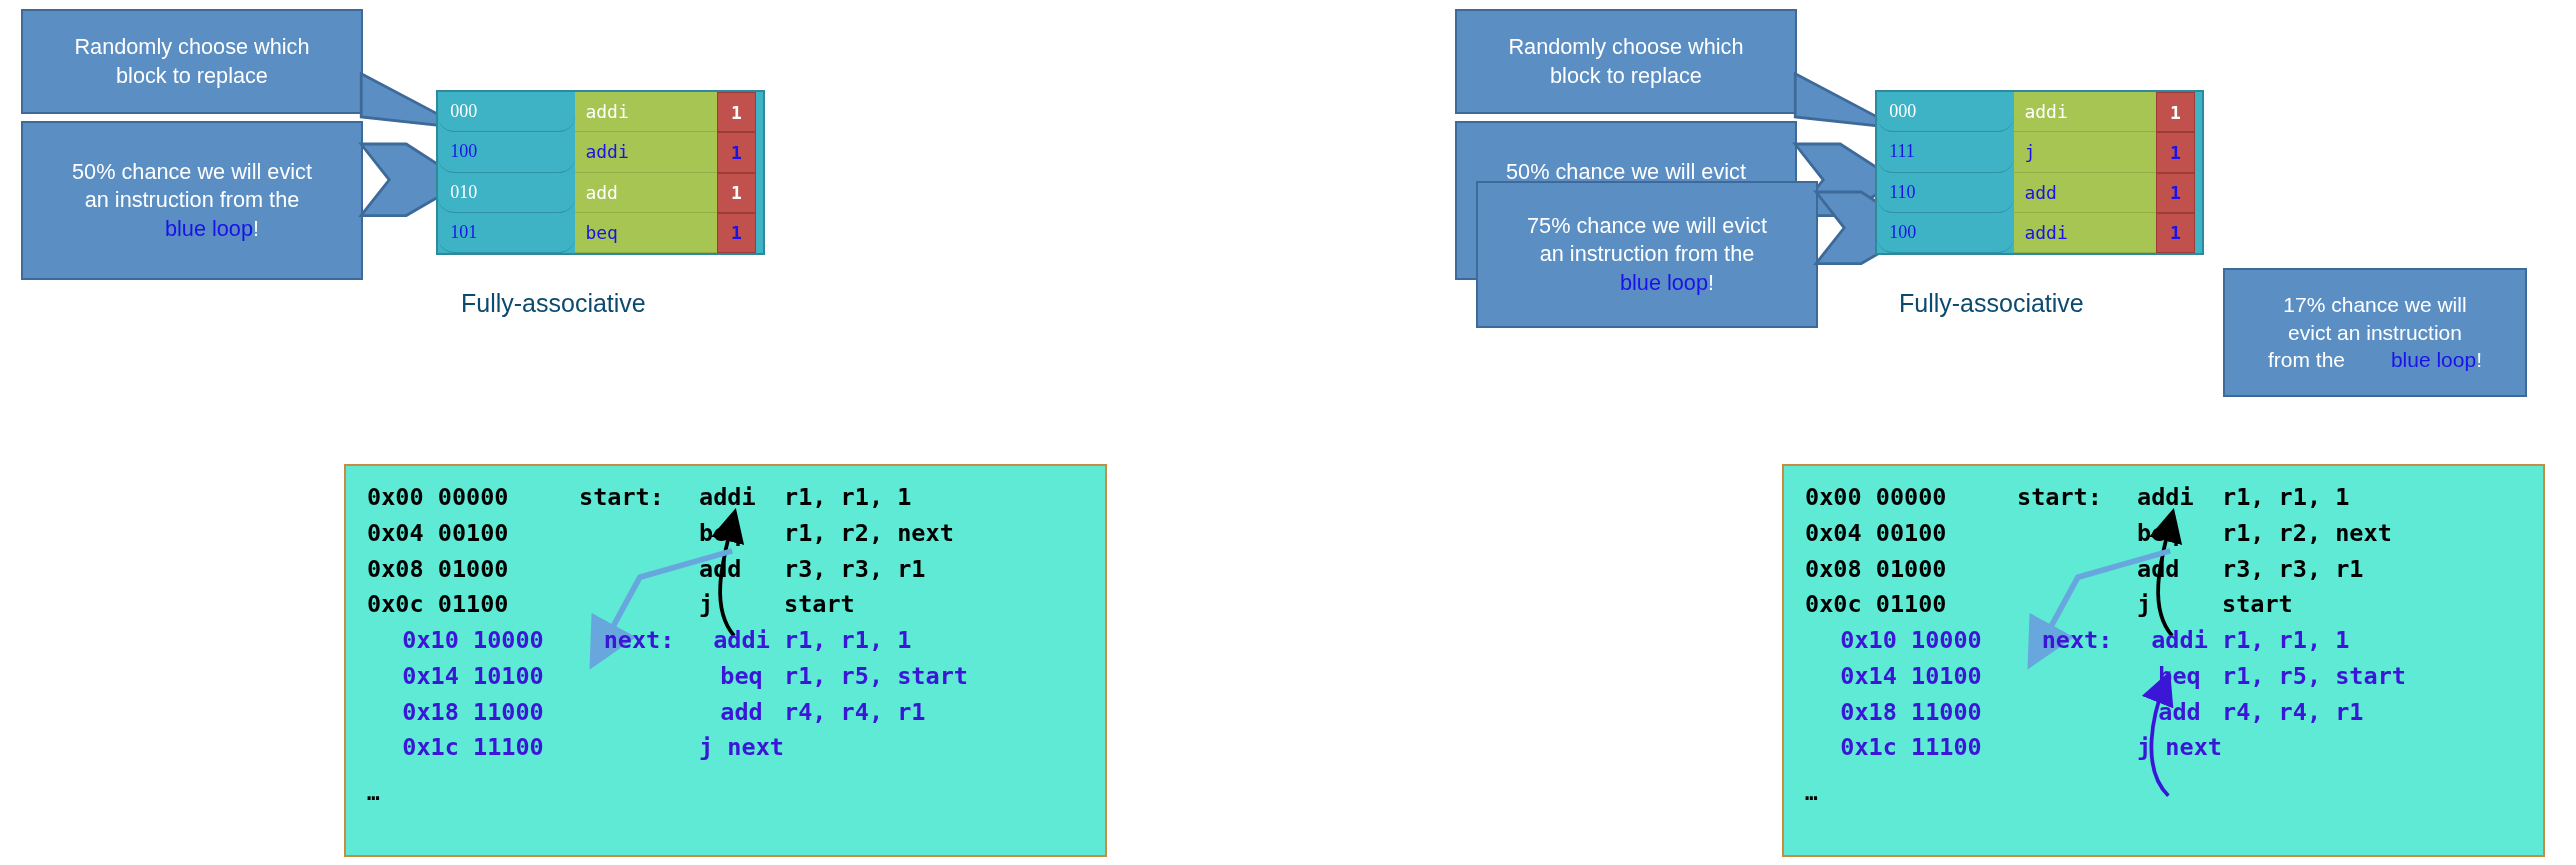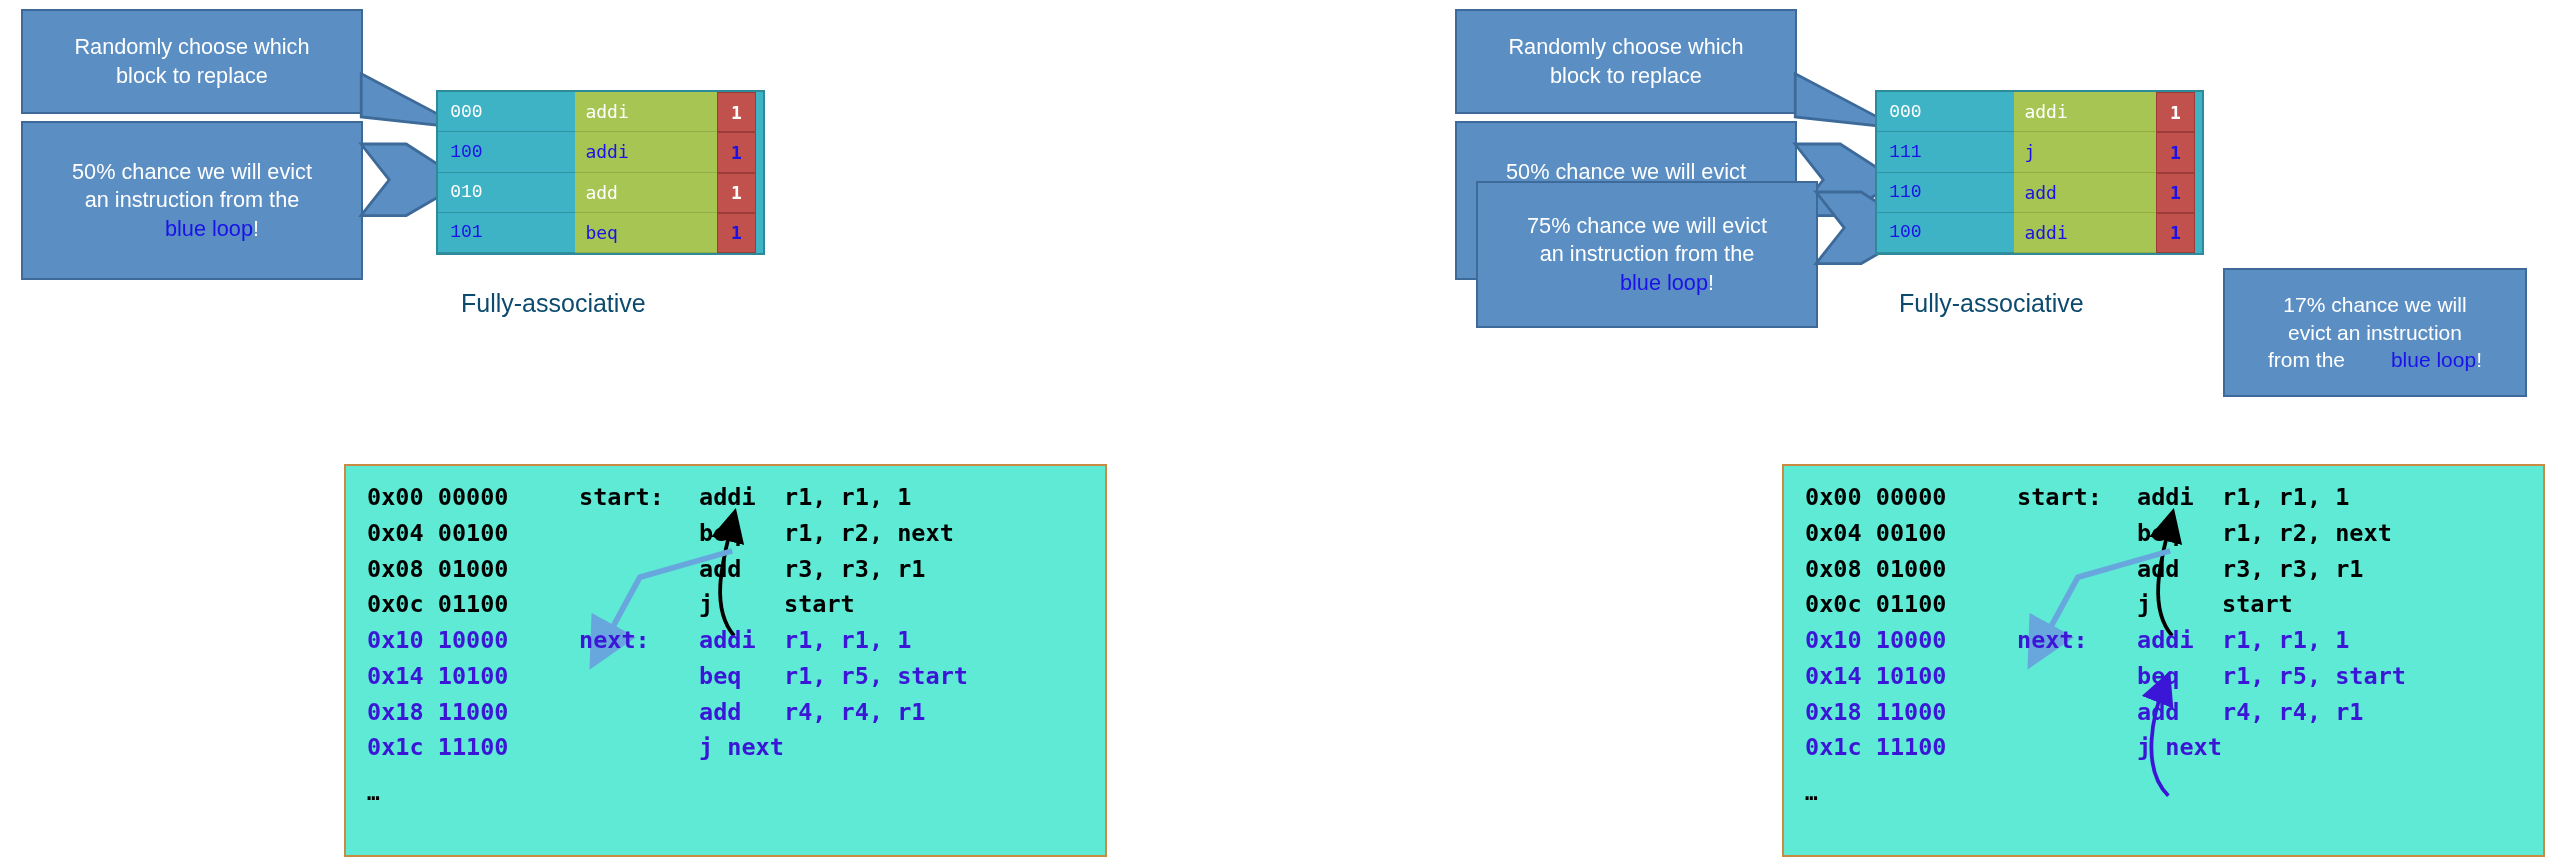--- a/index.html
+++ b/index.html
@@ -33,21 +33,21 @@
     border:2.8px solid #2e8a9b;
     box-sizing:border-box;
     background:#3fb3c6;
     display:flex;flex-direction:column;
   }
   .crow{display:flex;flex:1;box-sizing:border-box;}
   .ctag{
     flex:0 0 137px;background:#3fb3c6;border-bottom:1.9px solid #2f93a4;
     box-sizing:border-box;
     display:flex;align-items:center;padding-left:12.2px;
-    font-family:Liberation Mono, monospace;font-size:18px;
+    font-family:Liberation Serif, serif;font-size:18px;border-radius:16px;
   }
   .cdat{
     flex:0 0 142px;background:#a7c552;border-bottom:1.9px solid #93ae45;
     box-sizing:border-box;
     display:flex;align-items:center;padding-left:10.4px;
     font-family:"DejaVu Sans Mono", monospace;font-size:18px;
   }
   .cval{
     flex:0 0 39px;background:#c0514d;border:1.9px solid #9c3c38;
     box-sizing:border-box;
@@ -77,21 +77,21 @@
     overflow:hidden;
   }
   .cline{
     position:absolute;
     white-space:pre;
     left:21px;
   }
   .cline .addr{display:inline-block;width:212px;}
   .cline .lbl{display:inline-block;width:120px;}
   .cline .op{display:inline-block;width:85px;}
-  .purple{color:#3b16d6;}
+  .purple{color:#3b16d6;text-align:center;}
   .ellip{position:absolute;left:21px;font-size:21px;letter-spacing:1.9px;}
   .arrowsvg{position:absolute;left:0;top:0;overflow:visible;pointer-events:none;}
 </style>
 </head>
 <body>
 
 <div id="root">
     <div class="panel left">
       <div class="callout" style="left:21px;top:9.4px;width:342px;height:105px;font-size:21.7px">
         <div class="txt">

